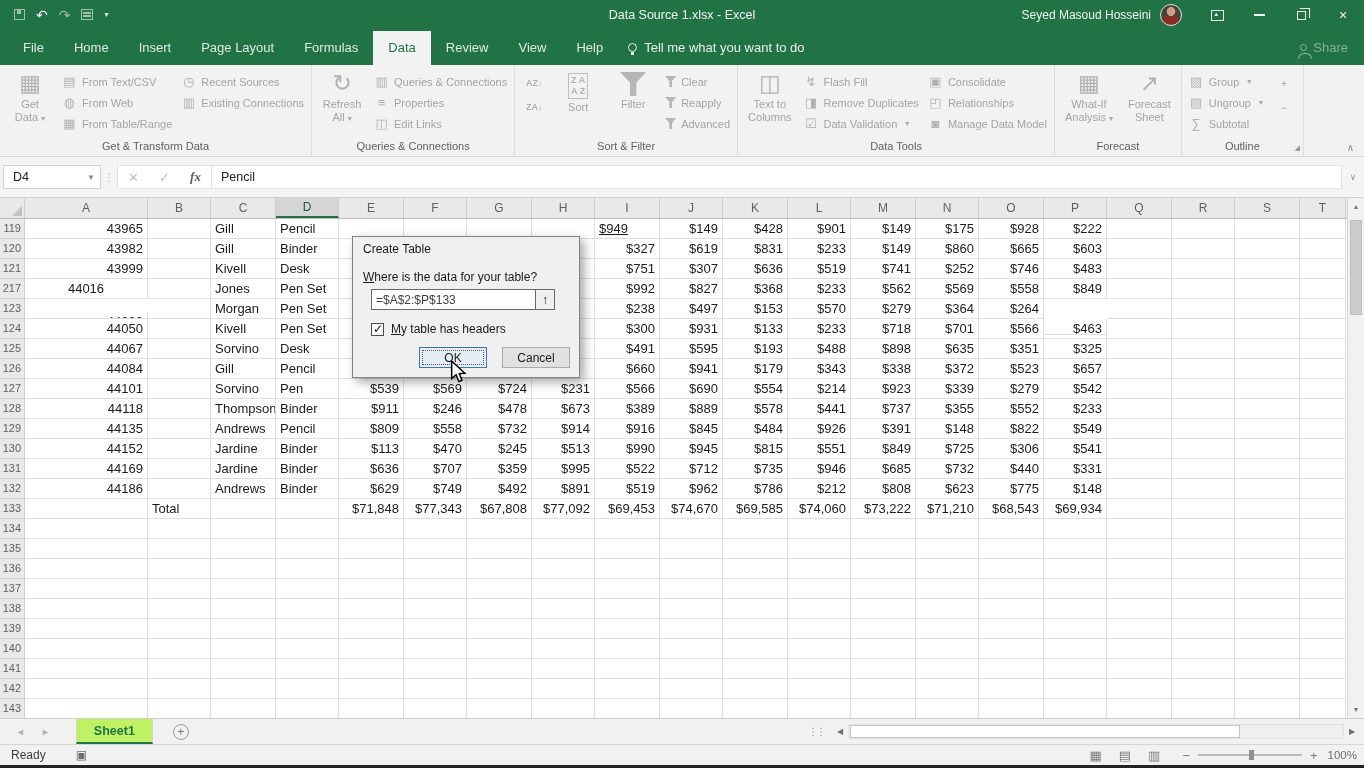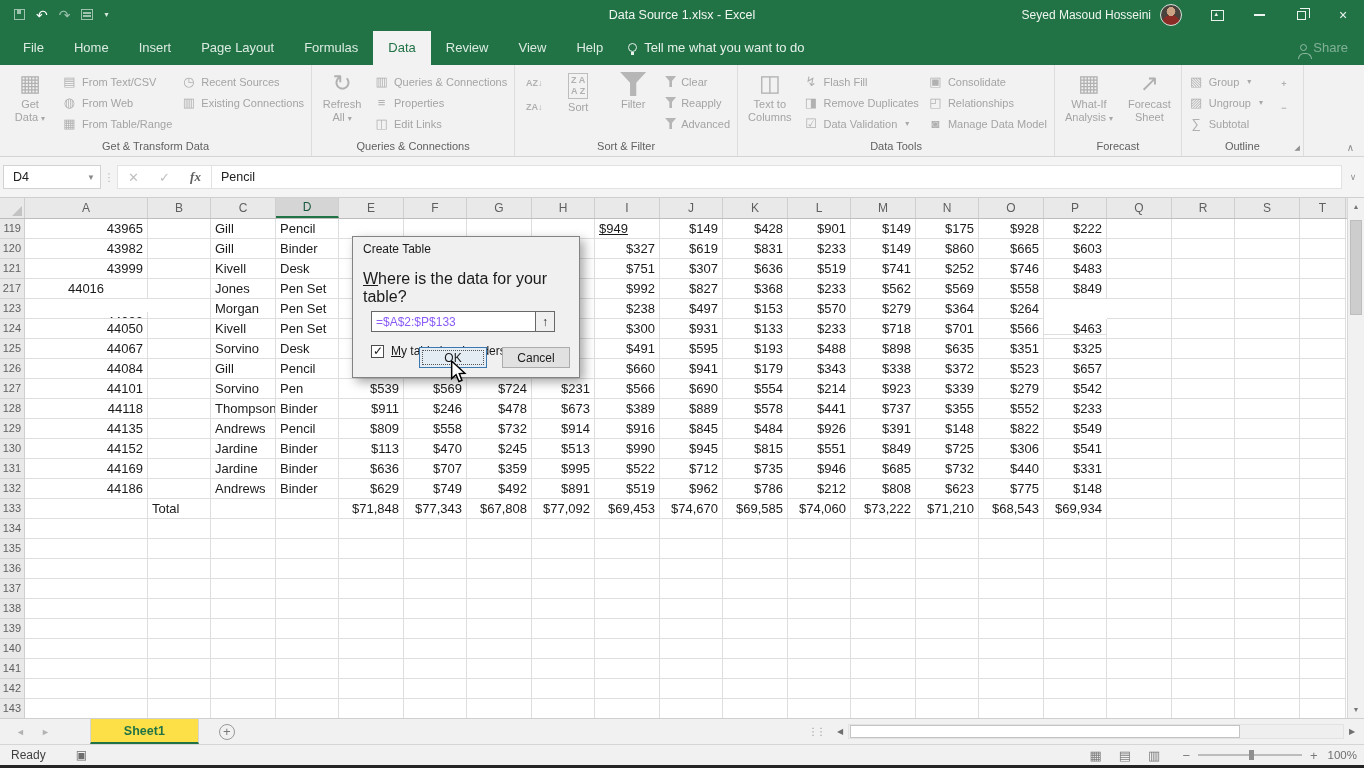--- a/index.html
+++ b/index.html
@@ -91,39 +91,39 @@
 
   
   .vscroll{position:absolute;top:198px;right:0;width:17px;height:520px;background:#f1f1f1;border-left:1px solid #d7d7d7}
   .vs-arrow{height:17px;display:flex;align-items:center;justify-content:center;color:#777;font-size:7px}
   .vs-down{position:absolute;bottom:0;left:0;right:0}
   .vs-thumb{position:absolute;top:22px;left:2px;width:12px;height:95px;background:#cdcdcd;border:1px solid #bdbdbd}
 
   
   .dialog{position:absolute;left:352px;top:236px;width:228px;height:142px;background:#f0f0f0;border:1px solid #838383;box-shadow:4px 4px 10px rgba(0,0,0,.35);z-index:50;color:#1a1a1a}
   .dlg-title{height:25px;line-height:25px;padding-left:10px;font-size:12px;color:#1a1a1a}
-  .dlg-prompt{margin:8px 10px 5px;font-size:16px}
+  .dlg-prompt{margin:8px 10px 5px;font-size:12px}
   .dlg-range{margin:0 24px 0 18px;display:flex}
-  .dlg-input{flex:1;height:21px;border:1px solid #686868;background:#fff;font-size:12px;padding:0 4px;font-family:"Liberation Sans",sans-serif;color:#8b5cf6}
+  .dlg-input{flex:1;height:21px;border:1px solid #686868;background:#fff;font-size:12px;padding:0 4px;font-family:"Liberation Sans",sans-serif;color:#404040}
   .dlg-rangebtn{width:21px;height:21px;border:1px solid #686868;border-left:none;background:#f0f0f0;display:flex;align-items:center;justify-content:center;font-size:12px;color:#222;font-weight:bold}
   .dlg-check{margin:12px 10px 0 18px;display:flex;align-items:center;gap:7px;font-size:12px}
   .cbox{width:13px;height:13px;border:1px solid #4d4d4d;background:#fff;position:relative;flex:0 0 auto}
   .cbox::after{content:"✓";position:absolute;left:1px;top:-2px;font-size:12px;color:#1a1a1a}
   .dlg-buttons{position:absolute;right:9px;bottom:9px;display:flex;gap:15px}
   .btn{width:68px;height:21px;font-size:12px;display:flex;align-items:center;justify-content:center;background:#e1e1e1;border:1px solid #acacac;color:#1a1a1a}
   .btn.ok{background:#e4ecf4;border:1px solid #3c77ad;outline:1px dotted #555;outline-offset:-4px}
   u{text-decoration:underline}
 
   
   .cursor{position:absolute;left:450px;top:361px;z-index:60;pointer-events:none}
 
   
   .sheetbar{position:absolute;top:718px;left:0;right:0;height:26px;background:#f1f1f1;border-top:1px solid #cfcfcf;display:flex;align-items:center}
   .tabnav{display:flex;gap:16px;margin-left:16px;color:#b3b3b3;font-size:9px}
-  .sheettab{margin-left:40px;height:25px;background:#fde047;border-left:1px solid #d5d5d5;border-right:1px solid #d5d5d5;border-bottom:2px solid #217346;display:flex;align-items:center;padding:0 33px;color:#217346;font-weight:bold;font-size:12.5px}
+  .sheettab{margin-left:26px;height:25px;background:#bef264;border-left:1px solid #d5d5d5;border-right:1px solid #d5d5d5;border-bottom:2px solid #217346;display:flex;align-items:center;padding:0 17px;color:#217346;font-weight:bold;font-size:12.5px}
   .addsheet{width:16px;height:16px;border:1px solid #999;border-radius:50%;color:#777;font-size:13px;line-height:13px;text-align:center;margin-left:20px}
   .hsplit{margin-left:auto;color:#9a9a9a;font-size:10px;letter-spacing:-2px}
   .hscroll{display:flex;align-items:center;width:528px;height:18px;margin:0 4px 0 8px}
   .hs-arrow{width:16px;text-align:center;color:#6f6f6f;font-size:8px}
   .hs-track{flex:1;height:15px;background:#efefef;position:relative;border:1px solid #e2e2e2}
   .hs-thumb{position:absolute;left:1px;top:0;bottom:0;width:79%;background:#fff;border:1px solid #c4c4c4}
 
   
   .statusbar{position:absolute;top:744px;left:0;right:0;height:21px;background:#f1f1f1;border-top:1px solid #d5d5d5;display:flex;align-items:center;font-size:12px;color:#3f3f3f}
   .sb-ready{margin-left:11px}

